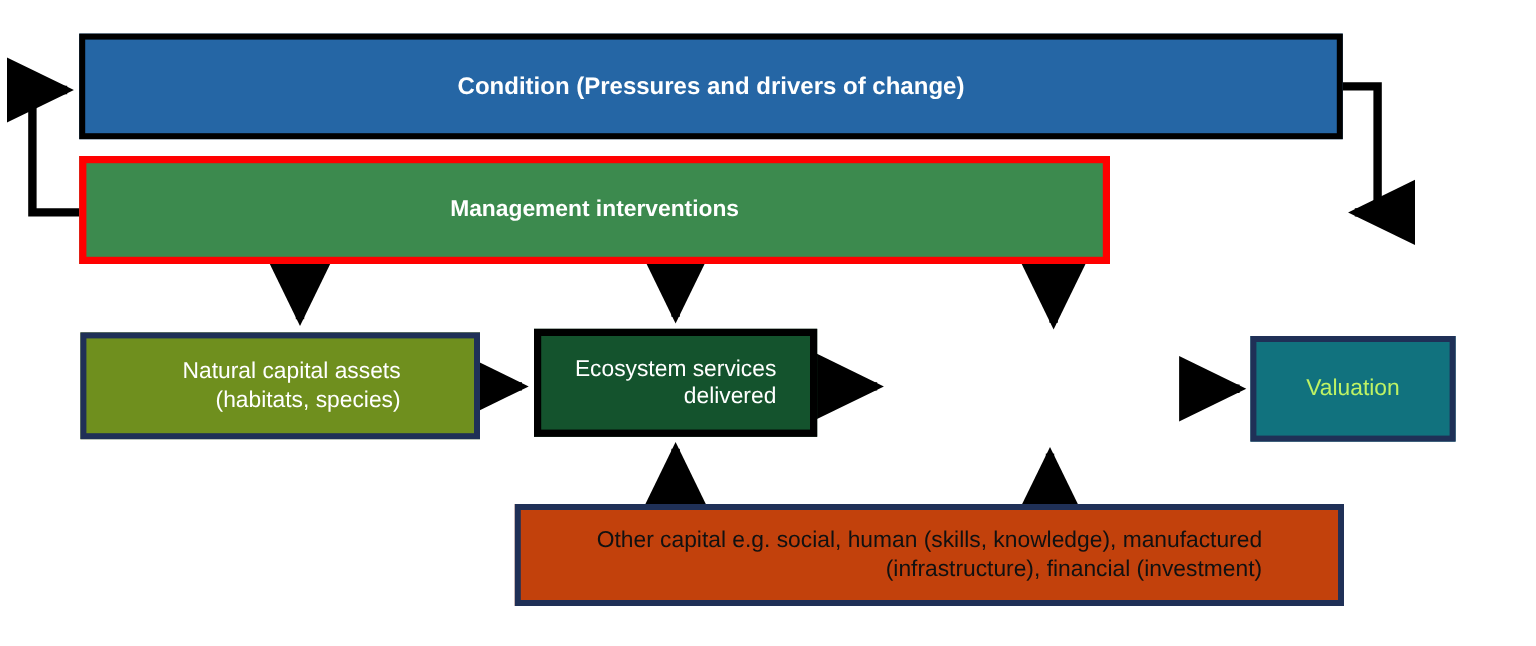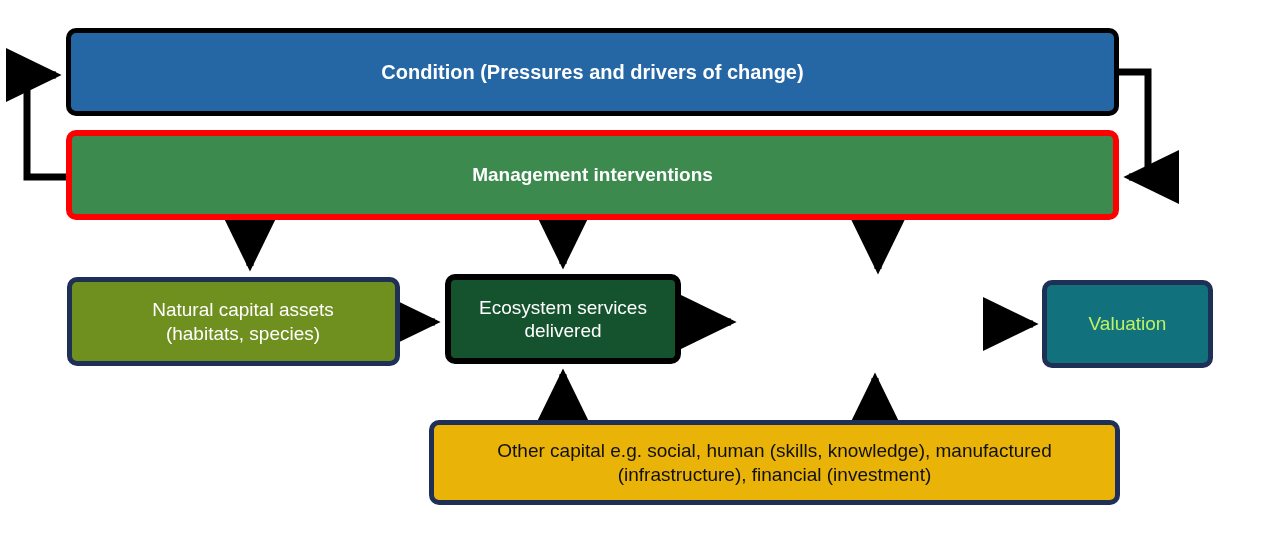--- a/index.html
+++ b/index.html
@@ -16,44 +16,43 @@
     height: 538px;
     background: #ffffff;
     overflow: hidden;
   }
   .box {
     position: absolute;
     box-sizing: border-box;
     display: flex;
     align-items: center;
     justify-content: center;
-    text-align: center;
+    text-align: right;
     line-height: 1.22;
     white-space: pre-line;
-    border-radius: 10px;
   }
 
   
   #box-condition {
     left: 66px;
     top: 28px;
     width: 1053px;
     height: 88px;
     background: #2566A5;
     border: 5px solid #000000;
     color: #ffffff;
     font-size: 20px;
     font-weight: bold;
   }
 
   
   #box-management {
     left: 66px;
     top: 130px;
-    width: 1053px;
+    width: 859px;
     height: 90px;
     background: #3C8A4E;
     border: 6px solid #FF0000;
     color: #ffffff;
     font-size: 19px;
     font-weight: bold;
   }
 
   
   #box-natural-capital {
@@ -97,21 +96,21 @@
     color: #bef264;
     font-size: 19px;
   }
 
   
   #box-other-capital {
     left: 429px;
     top: 420px;
     width: 691px;
     height: 85px;
-    background: #eab308;
+    background: #c2410c;
     border: 5px solid #1F3057;
     color: #111111;
     font-size: 19px;
   }
 
   
   #connectors {
     position: absolute;
     left: 0;
     top: 0;

